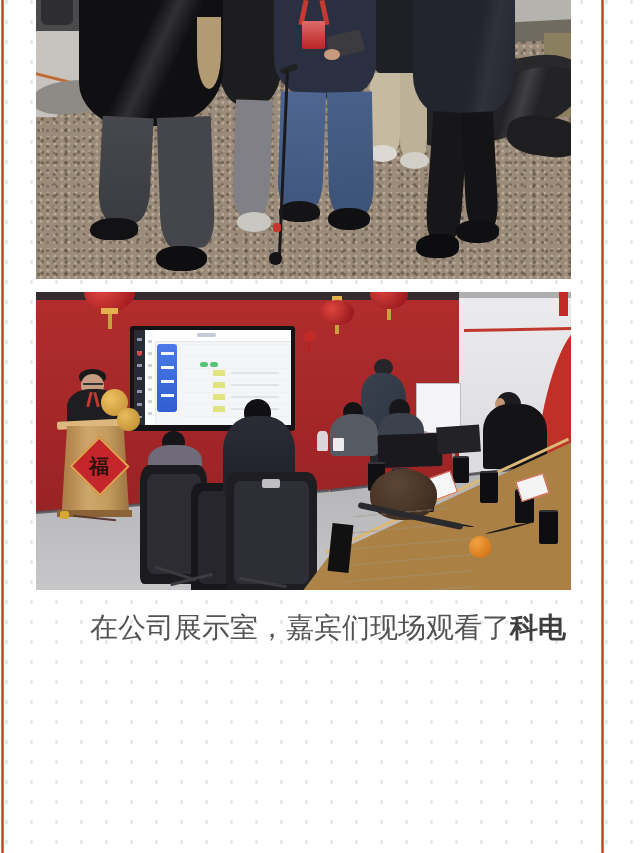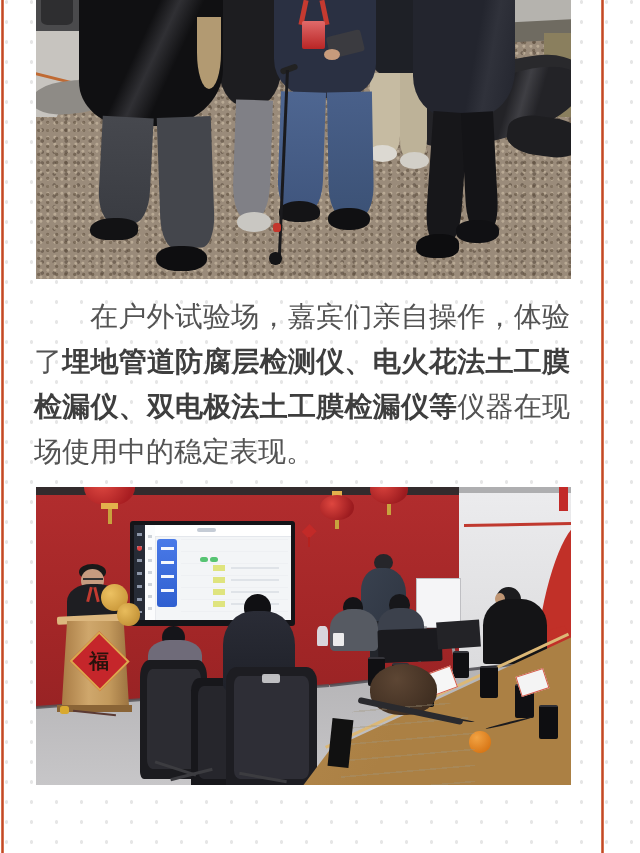--- a/index.html
+++ b/index.html
@@ -86,21 +86,20 @@
     <div class="a" style="left:45.5%;top:33%;width:8.5%;height:42%;background:linear-gradient(#4e6691,#40567e);border-radius:0 0 25% 25%;transform:rotate(2deg);"></div>
     <div class="a" style="left:54.5%;top:33%;width:8.5%;height:44%;background:linear-gradient(#49608a,#3c5276);border-radius:0 0 25% 25%;transform:rotate(-1deg);"></div>
     <div class="a" style="left:45.5%;top:72%;width:7.5%;height:7.5%;background:#141416;border-radius:50% 50% 40% 40%;"></div>
     <div class="a" style="left:54.5%;top:74.5%;width:8%;height:8%;background:#101012;border-radius:45%;"></div>
     <div class="a" style="left:45.6%;top:23.5%;width:3.4%;height:2.2%;background:#222;border-radius:3px;transform:rotate(-20deg);"></div>
     <div class="a" style="left:46.8%;top:25%;width:0.55%;height:67%;background:#1a1a1d;transform:rotate(2.5deg);transform-origin:top center;"></div>
     <div class="a" style="left:43.6%;top:90.5%;width:2.3%;height:4.4%;background:#141416;border-radius:50%;"></div>
     <div class="a" style="left:44.3%;top:80%;width:1.5%;height:3%;background:#c4372c;border-radius:40%;"></div>
   </figure>
 
-  <p class="para"><span>在户外试验场，嘉宾们亲自操作，体验了</span><span class="bold">埋地管道防腐层检测仪、电火花法土工膜检漏仪、双电极法土工膜检漏仪等</span><span>仪器在现场使用中的稳定表现。</span></p>
 
   <figure class="photo p2">
     <div class="a" style="left:0;top:0;width:79%;height:100%;background:linear-gradient(180deg,#b22d2e,#a02526 55%,#8e2022);"></div>
     <div class="a" style="left:79%;top:0;width:21%;height:100%;background:linear-gradient(180deg,#ececee,#d9d9db 70%);"></div>
     <div class="a" style="left:0;top:0;width:79%;height:2.6%;background:#332b2d;"></div>
     <div class="a" style="left:79%;top:0;width:21%;height:2%;background:#aeaeb0;"></div>
     <div class="a" style="left:80%;top:12%;width:20%;height:1%;background:#c0392f;transform:rotate(-1deg);"></div>
     <div class="a" style="left:95%;top:11%;width:7%;height:50%;background:#c13028;border-radius:90% 0 55% 25%;transform:rotate(8deg);"></div>
     <div class="a" style="left:97%;top:47%;width:3%;height:14%;background:#c13028;border-radius:0 0 100% 0;transform:rotate(-15deg);"></div>
 
@@ -219,16 +218,17 @@
 
     <div class="a" style="left:62.5%;top:59.5%;width:12.5%;height:17%;background:radial-gradient(circle at 40% 30%,#5d4634,#3e2d20 80%);border-radius:50% 50% 45% 45%;"></div>
     <div class="a" style="left:57%;top:70%;width:25%;height:30%;background:linear-gradient(180deg,#eee8da,#ddd5c2);border-radius:45% 45% 0 0;background-image:repeating-linear-gradient(175deg,rgba(160,150,125,.35) 0 1.5px,rgba(0,0,0,0) 1.5px 16px);"></div>
     <div class="a" style="left:60%;top:74%;width:20%;height:2%;background:#2a2a2e;border-radius:4px;transform:rotate(12deg);"></div>
     <div class="a" style="left:55%;top:78%;width:4%;height:16%;background:#111;transform:rotate(6deg);"></div>
     <div class="a" style="left:22%;top:94%;width:8%;height:1%;background:#3c3c40;transform:rotate(18deg);"></div>
     <div class="a" style="left:25%;top:96%;width:8%;height:1%;background:#3c3c40;transform:rotate(-14deg);"></div>
     <div class="a" style="left:38%;top:97%;width:9%;height:1%;background:#3c3c40;transform:rotate(10deg);"></div>
   </figure>
 
+  <p class="para"><span>在公司展示室，嘉宾们现场观看了</span><span class="bold">科电</span></p>
 
   <div class="edge left"></div>
   <div class="edge right"></div>
 </div>
 
 </body></html>

